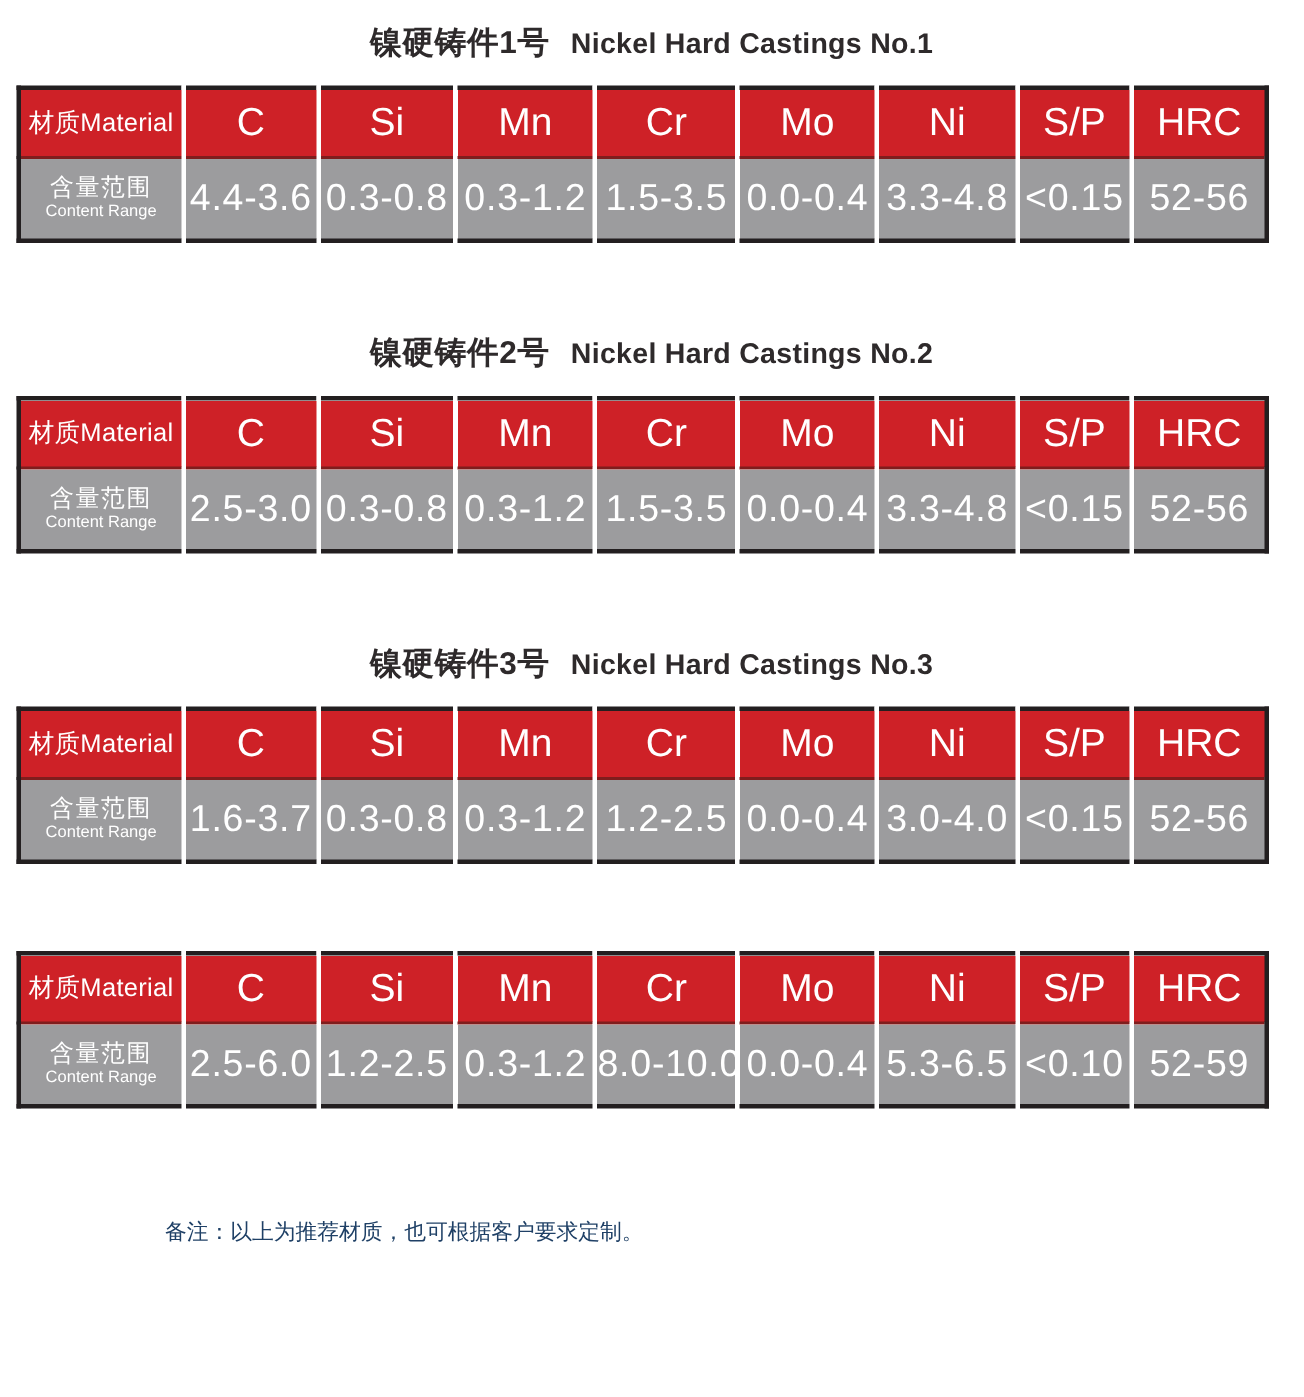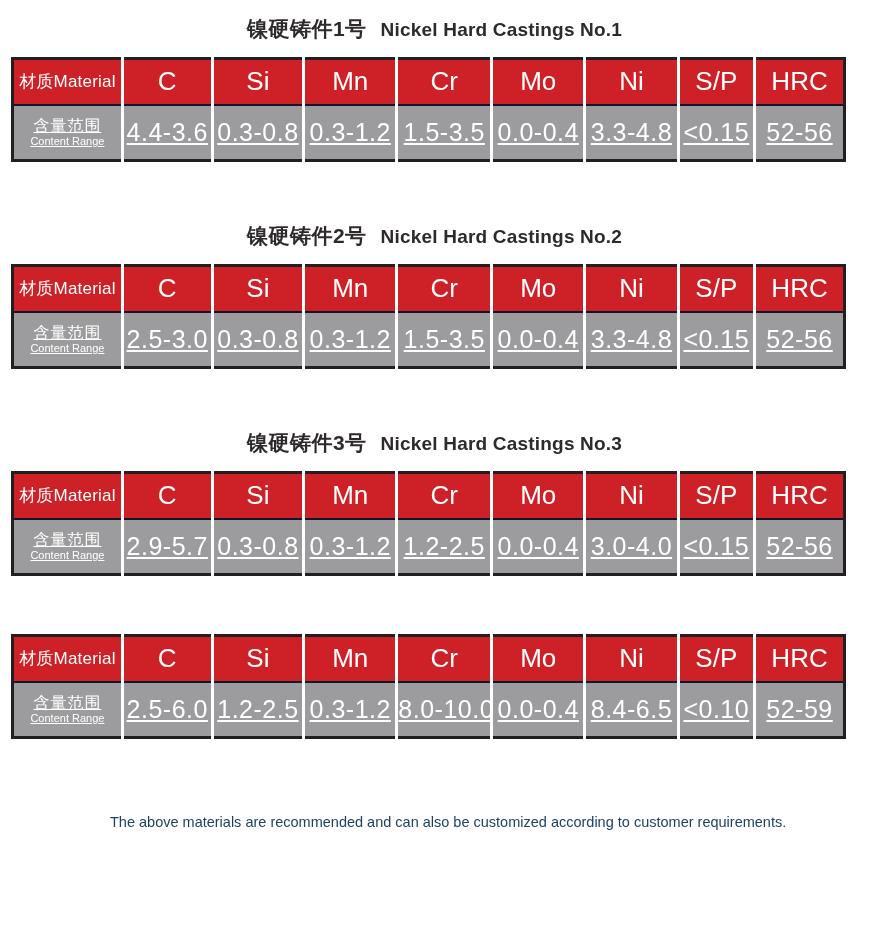--- a/index.html
+++ b/index.html
@@ -40,22 +40,21 @@
     white-space: nowrap;
     padding: 0;
   }
   tr.header-row td {
     background: var(--header-red, #ce2127);
     height: 46px;
   }
   tr.body-row td {
     background: var(--body-gray, #9c9c9e);
     height: 56px;
-    border-top: 2px solid #0f172a;
-    text-decoration: underline;
+    border-top: 2px solid #7f1d1d;
   }
   .spec-table td:not(:last-child) { border-right: 3px solid #ffffff; }
   td.mat-cell { font-size: 17px; letter-spacing: 0.2px; }
   td.el-cell  { font-size: 26px; font-weight: 400; }
   td.val-cell { font-size: 25px; font-weight: 400; letter-spacing: 0.5px; }
   td.range-cell { line-height: 1.15; }
   .range-zh { font-size: 16px; letter-spacing: 1px; }
   .range-en { font-size: 11px; }
   .note {
     margin: 73px 0 0 110px;
@@ -188,21 +187,21 @@
             <td class="el-cell">Mo</td>
             <td class="el-cell">Ni</td>
             <td class="el-cell">S/P</td>
             <td class="el-cell">HRC</td>
           </tr>
         <tr class="body-row">
           <td class="range-cell">
             <div class="range-zh">含量范围</div>
             <div class="range-en">Content Range</div>
           </td>
-        <td class="val-cell">2.9-5.7</td>
+        <td class="val-cell">1.6-3.7</td>
             <td class="val-cell">0.3-0.8</td>
             <td class="val-cell">0.3-1.2</td>
             <td class="val-cell">1.2-2.5</td>
             <td class="val-cell">0.0-0.4</td>
             <td class="val-cell">3.0-4.0</td>
             <td class="val-cell">&lt;0.15</td>
             <td class="val-cell">52-56</td>
           </tr>
       </tbody>
     </table>
@@ -236,24 +235,24 @@
         <tr class="body-row">
           <td class="range-cell">
             <div class="range-zh">含量范围</div>
             <div class="range-en">Content Range</div>
           </td>
         <td class="val-cell">2.5-6.0</td>
             <td class="val-cell">1.2-2.5</td>
             <td class="val-cell">0.3-1.2</td>
             <td class="val-cell">8.0-10.0</td>
             <td class="val-cell">0.0-0.4</td>
-            <td class="val-cell">8.4-6.5</td>
+            <td class="val-cell">5.3-6.5</td>
             <td class="val-cell">&lt;0.10</td>
             <td class="val-cell">52-59</td>
           </tr>
       </tbody>
     </table>
   </section>
 </div>
 
 <div class="note">
-  <div>The above materials are recommended and can also be customized according to customer requirements.</div>
+  <div>备注：以上为推荐材质，也可根据客户要求定制。</div>
 </div>
 
 </body></html>

